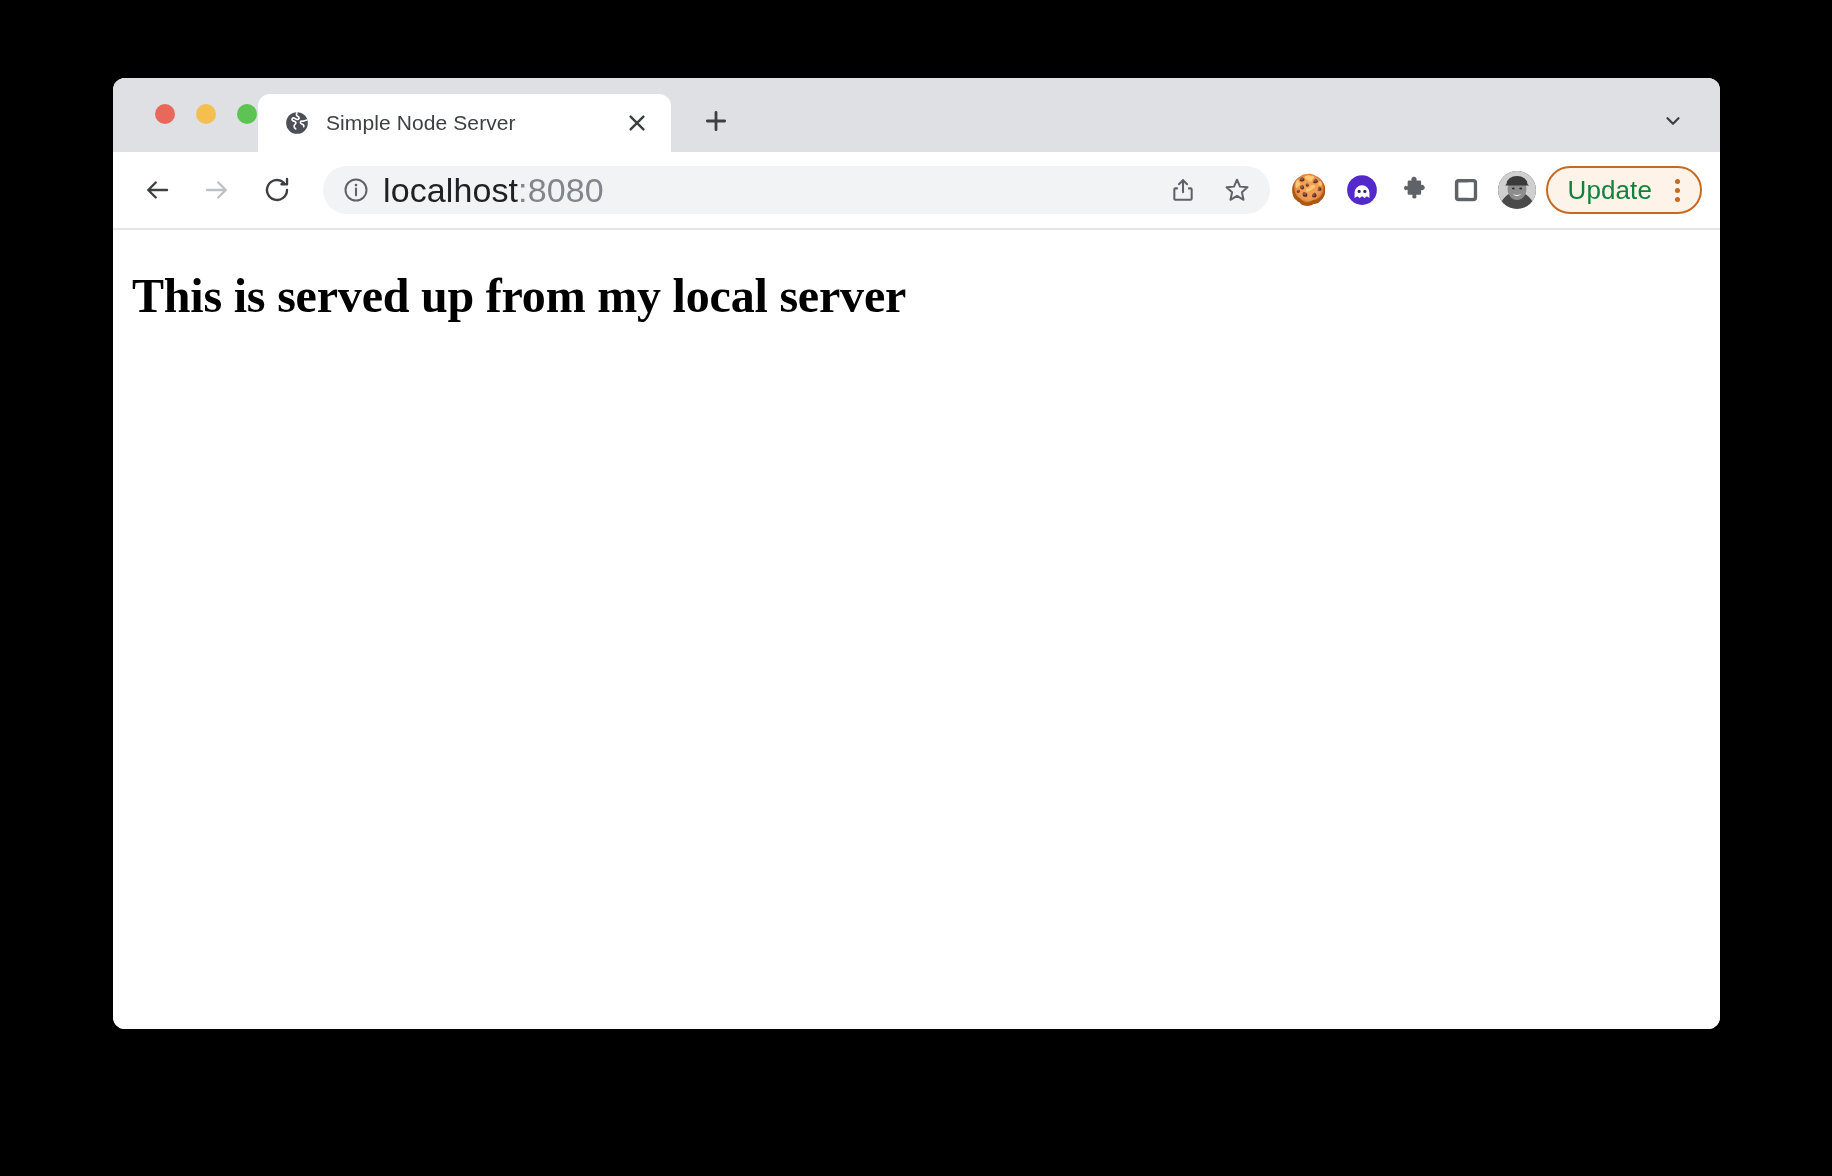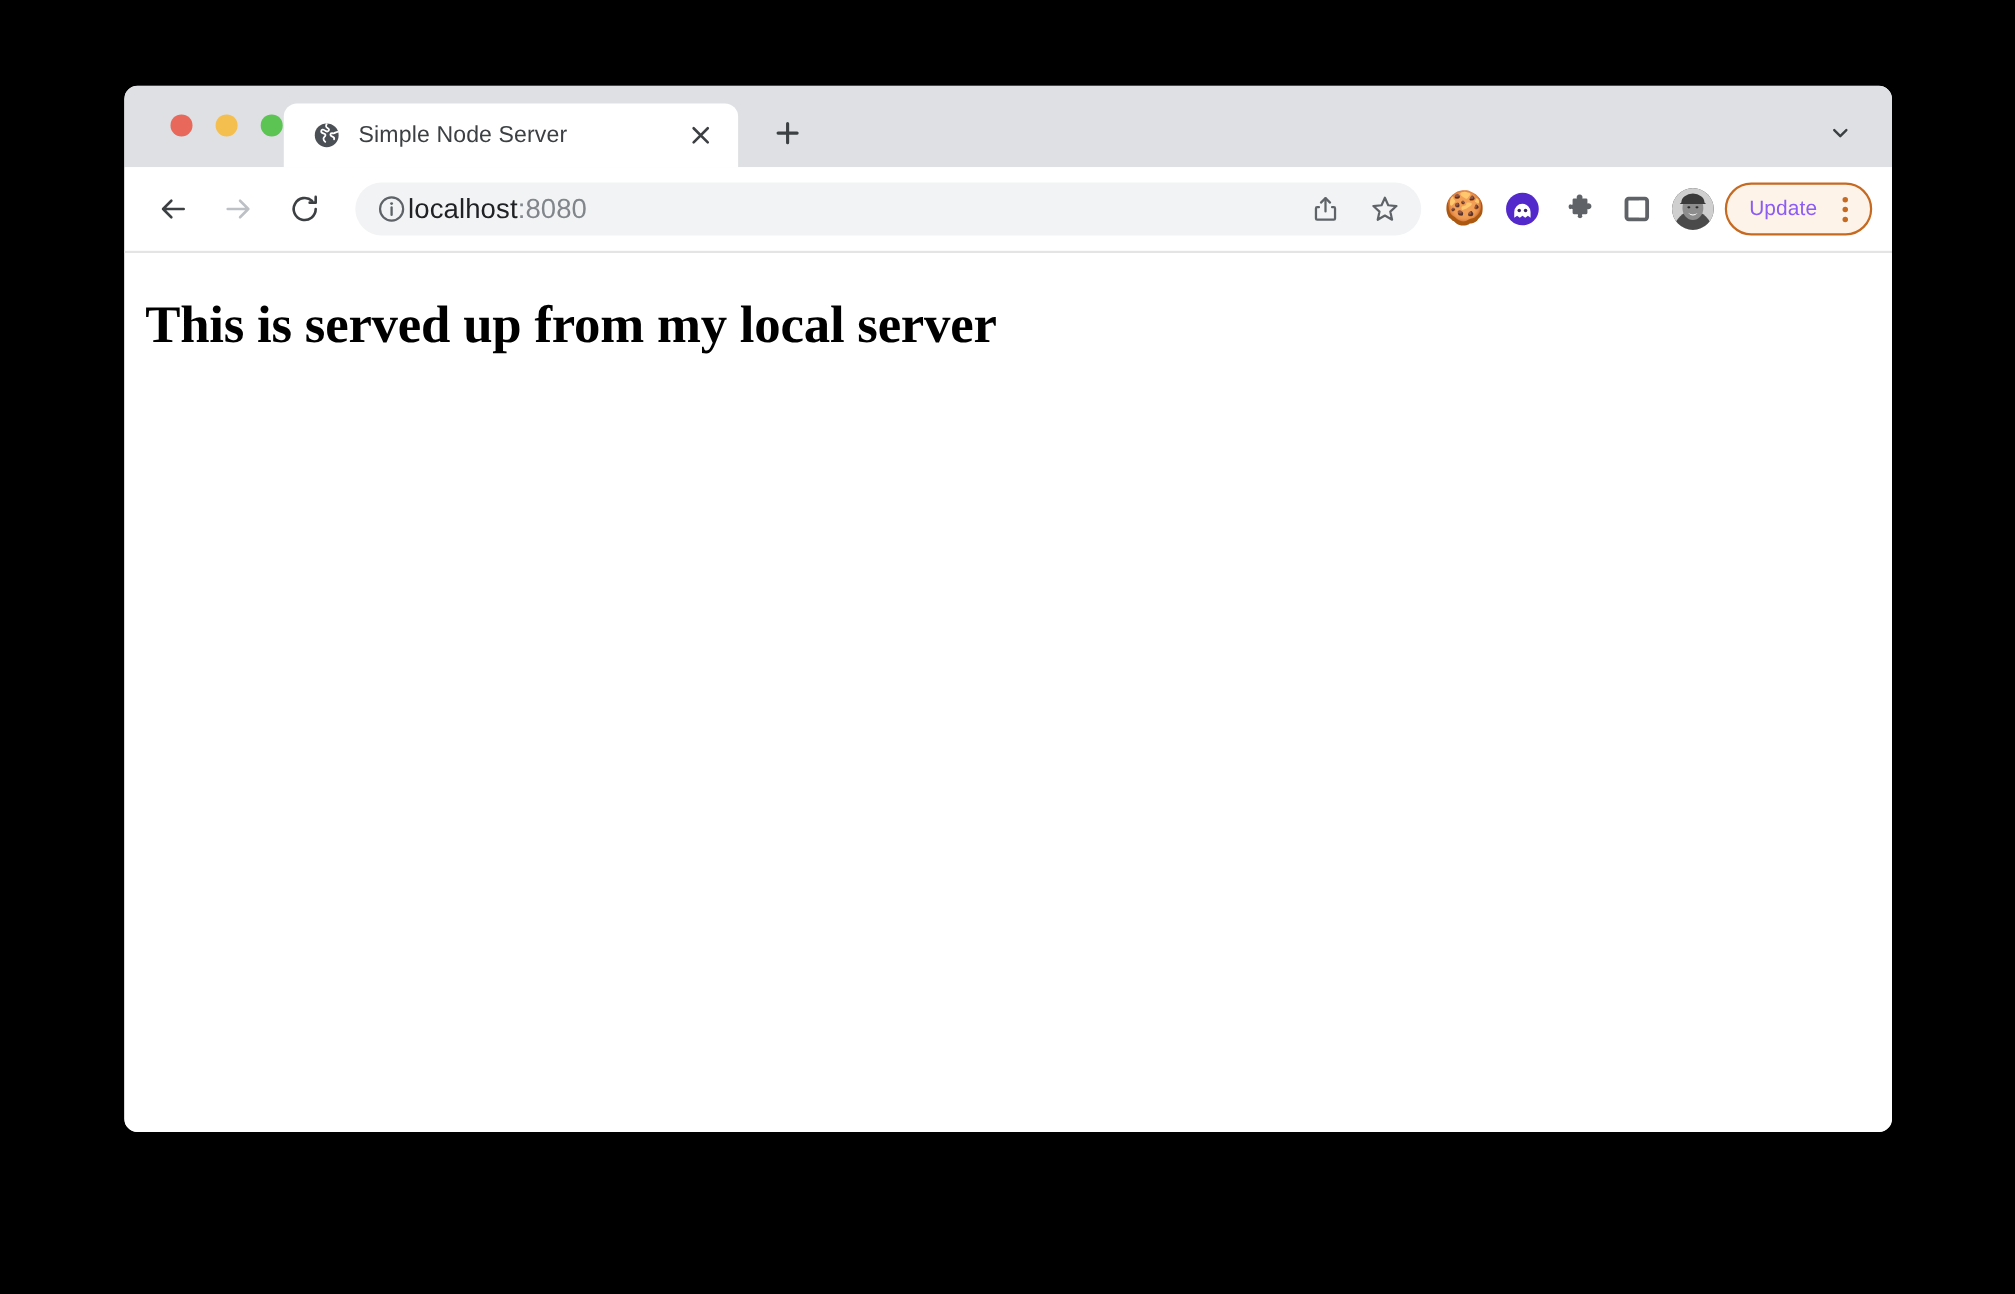--- a/index.html
+++ b/index.html
@@ -155,22 +155,22 @@
   .omnibox-info {
     width: 30px;
     height: 30px;
     flex: 0 0 30px;
     display: flex;
     align-items: center;
     justify-content: center;
   }
   .omnibox-url {
     flex: 1;
-    margin-left: 0;
-    font-size: 25px;
+    margin-left: 12px;
+    font-size: 34px;
     color: #80868b;
     white-space: nowrap;
     overflow: hidden;
     letter-spacing: 0.1px;
     min-width: 0;
   }
   .omnibox-url .host { color: #202124; }
   .omnibox-actions {
     display: flex;
     align-items: center;
@@ -220,22 +220,22 @@
     flex: 0 0 auto;
     border: 2px solid #c66a22;
     background: #fdf3e9;
     border-radius: 24px;
     display: flex;
     align-items: center;
     padding: 0 8px 0 20px;
     gap: 10px;
   }
   .update-label {
-    font-size: 19px;
-    color: #8b5cf6;
+    font-size: 26px;
+    color: #15803d;
     letter-spacing: 0.1px;
   }
   .update-menu {
     width: 30px;
     height: 40px;
     display: flex;
     flex-direction: column;
     align-items: center;
     justify-content: center;
     gap: 4px;

